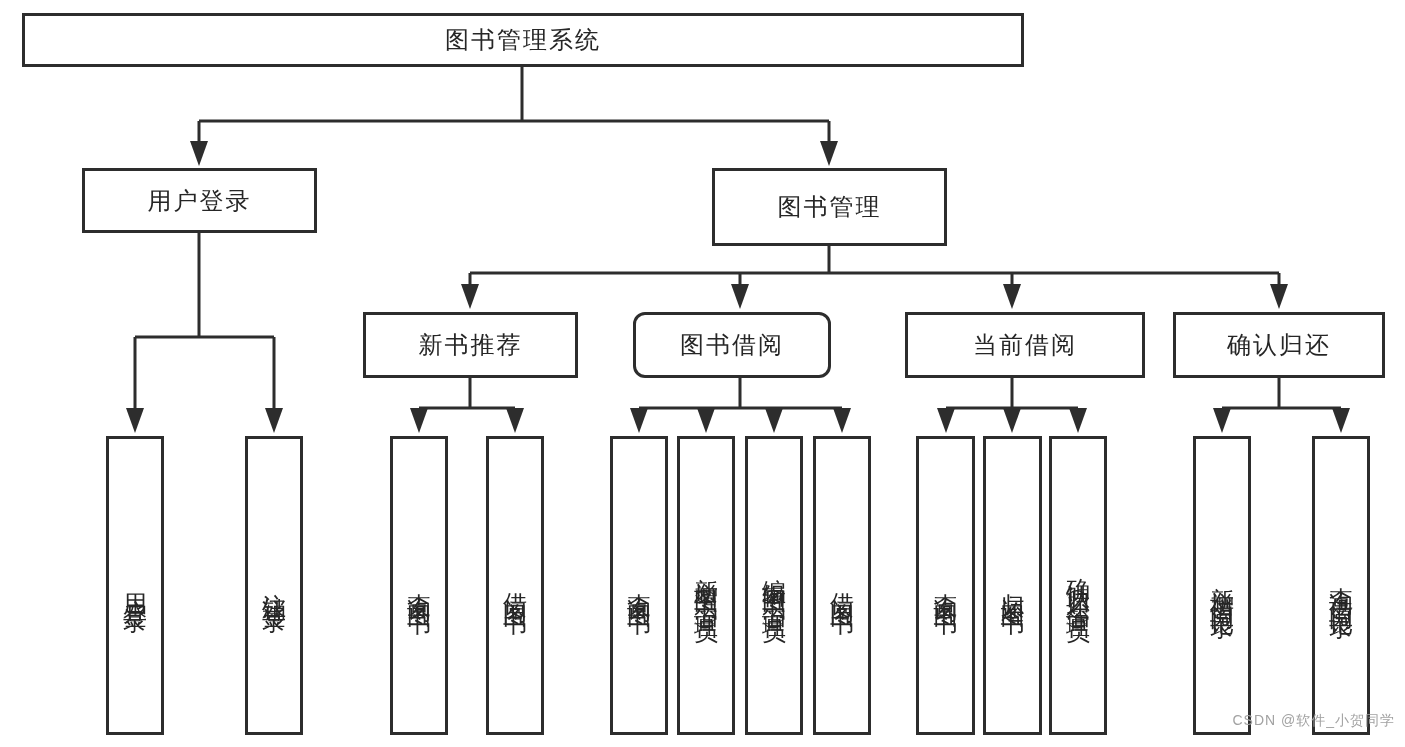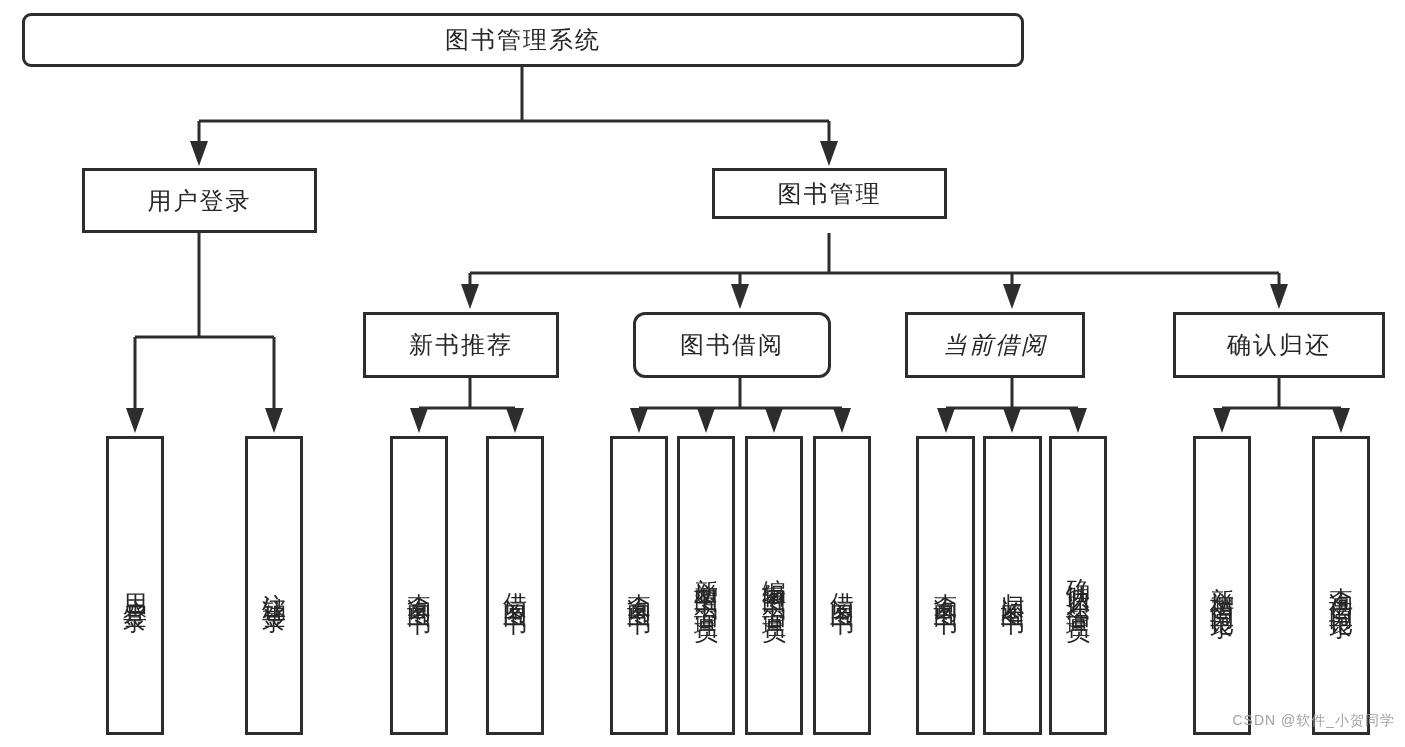--- a/index.html
+++ b/index.html
@@ -37,28 +37,28 @@
     z-index: 2;
     text-align: center;
   }
   .node.v {
     writing-mode: vertical-rl;
     text-orientation: mixed;
     letter-spacing: 6px;
     line-height: 1;
   }
   
-  .n-root           { left: 22px;   top: 13px;  width: 1002px; height: 54px; border-radius: 9px; }
+  .n-root           { left: 22px;   top: 13px;  width: 1002px; height: 54px; }
   
   .n-user-login     { left: 82px;   top: 168px; width: 235px;  height: 65px; }
-  .n-book-mgmt      { left: 712px;  top: 168px; width: 235px;  height: 51px; }
+  .n-book-mgmt      { left: 712px;  top: 168px; width: 235px;  height: 78px; }
   
-  .n-new-rec        { left: 363px;  top: 312px; width: 196px;  height: 66px; }
+  .n-new-rec        { left: 363px;  top: 312px; width: 215px;  height: 66px; }
   .n-book-borrow    { left: 633px;  top: 312px; width: 198px;  height: 66px; border-radius: 12px; }
-  .n-cur-borrow     { left: 905px;  top: 312px; width: 180px;  height: 66px; font-style: italic; }
+  .n-cur-borrow     { left: 905px;  top: 312px; width: 240px;  height: 66px; }
   .n-borrow-rec     { left: 1173px; top: 312px; width: 212px;  height: 66px; }
   
   .n-l-login        { left: 106px;  top: 436px; width: 58px; height: 299px; }
   .n-l-logout       { left: 245px;  top: 436px; width: 58px; height: 299px; }
   .n-a-query        { left: 390px;  top: 436px; width: 58px; height: 299px; }
   .n-a-borrow       { left: 486px;  top: 436px; width: 58px; height: 299px; }
   .n-b-query        { left: 610px;  top: 436px; width: 58px; height: 299px; }
   .n-b-add          { left: 677px;  top: 436px; width: 58px; height: 299px; }
   .n-b-edit         { left: 745px;  top: 436px; width: 58px; height: 299px; }
   .n-b-borrow       { left: 813px;  top: 436px; width: 58px; height: 299px; }

